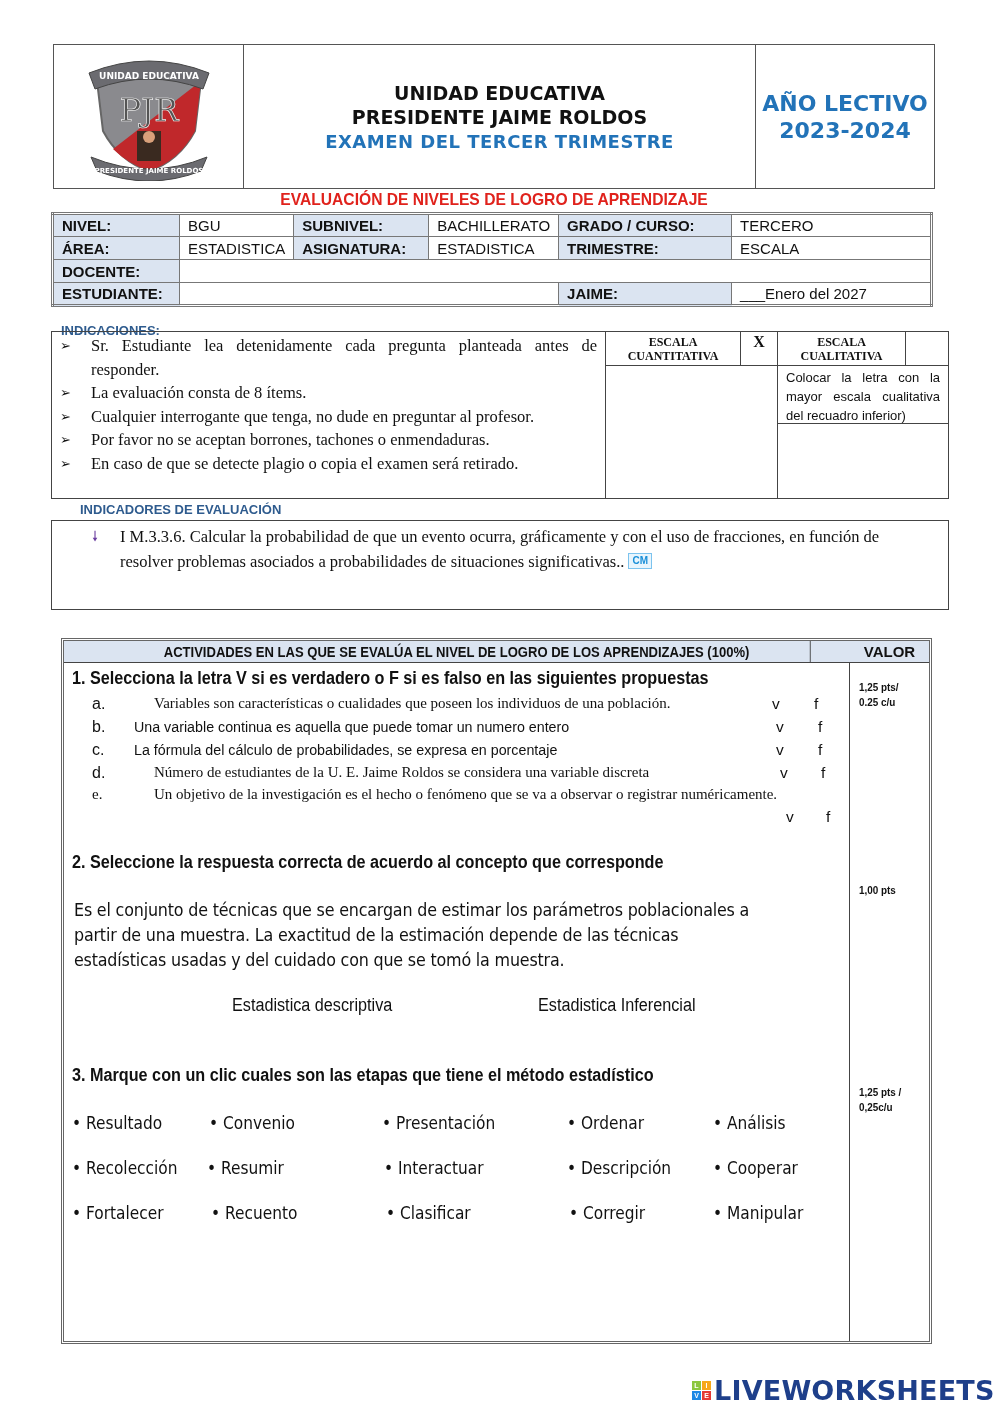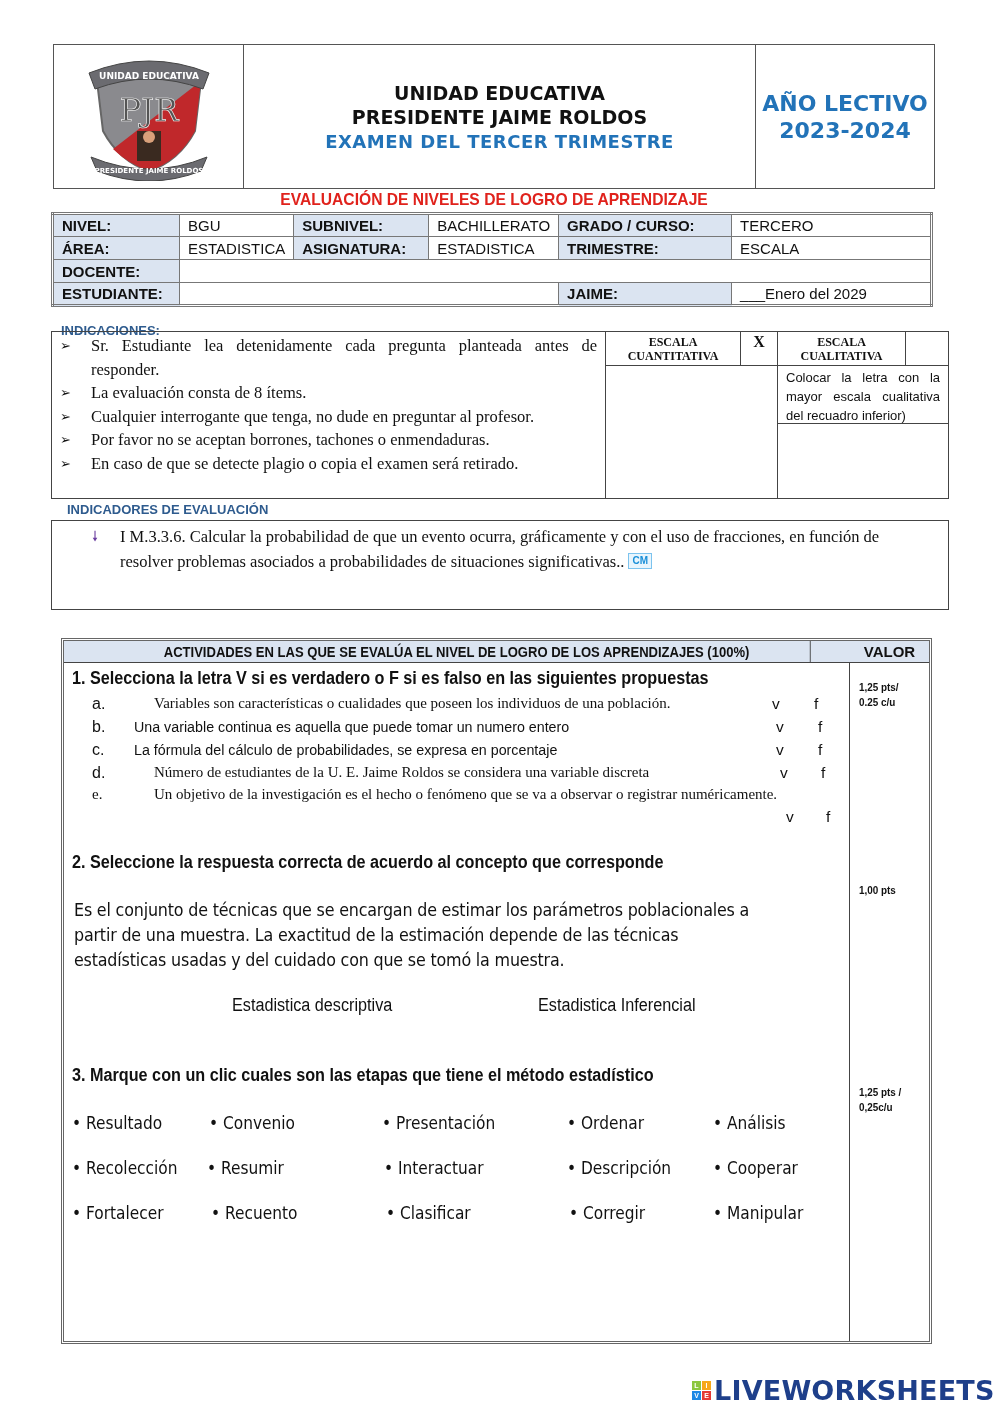--- a/index.html
+++ b/index.html
@@ -126,21 +126,21 @@
     <td>ESCALA</td>
   </tr>
   <tr>
     <td class="lbl">DOCENTE:</td>
     <td colspan="5"></td>
   </tr>
   <tr>
     <td class="lbl">ESTUDIANTE:</td>
     <td colspan="3" style="border-right:1px solid #777"></td>
     <td class="lbl">JAIME:</td>
-    <td>___Enero  del 2029</td>
+    <td>___Enero  del 2027</td>
   </tr>
 </tbody>
   </table>
 
 <div class="abs sec-label" style="left:61px; top:323px;">INDICACIONES:</div>
 
 <div class="abs indic">
   <ul class="indic-left">
     <li>
         <span class="arrow">➢</span>
@@ -167,21 +167,21 @@
     <div class="sc-h">ESCALA CUANTITATIVA</div>
     <div class="sc-x">X</div>
     <div class="sc-h">ESCALA CUALITATIVA</div>
     <div style="border-right:none"></div>
     <div class="sc-left"></div>
     <div class="sc-note">Colocar la letra con la mayor escala cualitativa del recuadro inferior)</div>
     <div class="sc-empty"></div>
   </div>
 </div>
 
-<div class="abs sec-label" style="left:67px; top:502px;">INDICADORES DE EVALUACIÓN</div>
+<div class="abs sec-label" style="left:80px; top:502px;">INDICADORES DE EVALUACIÓN</div>
 
 <div class="abs indicadores">
   <div class="ind-row">
     <span class="ind-icon">🠗</span>
     <span><span>I M.3.3.6. Calcular la probabilidad de que un evento ocurra, gráficamente y con el uso de fracciones, en función de resolver problemas asociados a probabilidades de situaciones significativas..</span><span class="cm-badge">CM</span></span>
   </div>
 </div>
 
 <div class="abs acts">
   <div class="acts-head">

